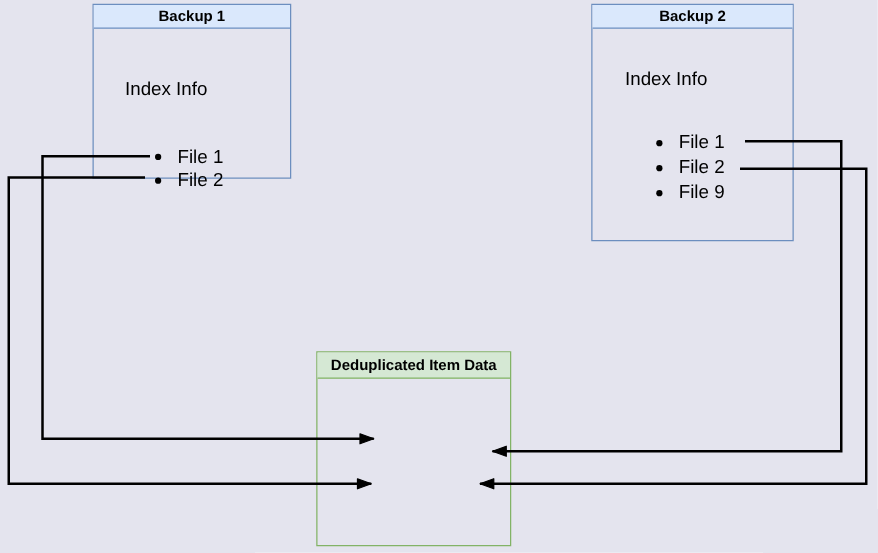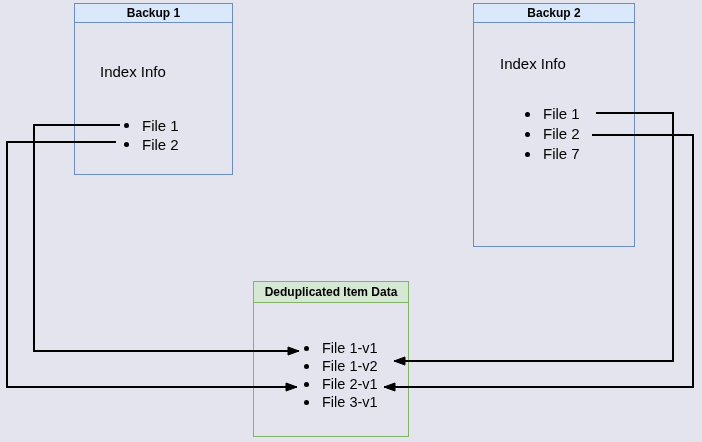--- a/index.html
+++ b/index.html
@@ -70,22 +70,22 @@
     position: absolute;
     left: 0; top: 50%;
     width: 5px; height: 5px;
     margin: -2.5px 0 0 -2.5px;
     border-radius: 50%;
     background: var(--text);
   }
   #backup1 ul.file-list { left: 51px; top: 112px; line-height: 19px; }
   #backup2 ul.file-list { left: 53px; top: 100px; line-height: 20px; }
   #dedup   ul.file-list { left: 52px; top: 57px;  line-height: 18px; font-size: 14.5px; }
-  #backup1 { left: 74px;  top: 3px;   width: 159px; height: 172px; }
-  #backup2 { left: 473px; top: 3px;   width: 162px; height: 244px; }
+  #backup1 { left: 74px;  top: 3px;   width: 159px; height: 140px; }
+  #backup2 { left: 473px; top: 3px;   width: 162px; height: 190px; }
   #dedup   { left: 253px; top: 281px; width: 156px; height: 156px; }
   svg.connectors {
     position: absolute;
     left: 0; top: 0;
     pointer-events: none;
   }
   svg.connectors path.edge {
     fill: none;
     stroke: var(--connector);
     stroke-width: 2;
@@ -104,32 +104,26 @@
       <li>File 2</li>
     </ul>
   </div>
 
   <div class="box blue" id="backup2">
     <div class="box-title">Backup 2</div>
     <div class="index-label">Index Info</div>
     <ul class="file-list">
       <li>File 1</li>
       <li>File 2</li>
-      <li>File 7</li>
+      <li>File 9</li>
     </ul>
   </div>
 
   <div class="box green" id="dedup">
     <div class="box-title">Deduplicated Item Data</div>
-    <ul class="file-list">
-      <li>File 1-v1</li>
-      <li>File 1-v2</li>
-      <li>File 2-v1</li>
-      <li>File 3-v1</li>
-    </ul>
   </div>
 
   <svg class="connectors" width="702" height="442" viewBox="0 0 702 442">
     <defs>
       <marker id="arrowhead" markerUnits="userSpaceOnUse" markerWidth="14" markerHeight="12" refX="12" refY="5" orient="auto">
         <path d="M1,1 L12,5 L1,9 Z" fill="#000" stroke="#000" stroke-linejoin="round"></path>
       </marker>
     </defs>
     <path class="edge" d="M 120 125 H 34 V 351 H 299" marker-end="url(#arrowhead)"></path>
     <path class="edge" d="M 116 142 H 7 V 387 H 297" marker-end="url(#arrowhead)"></path>

